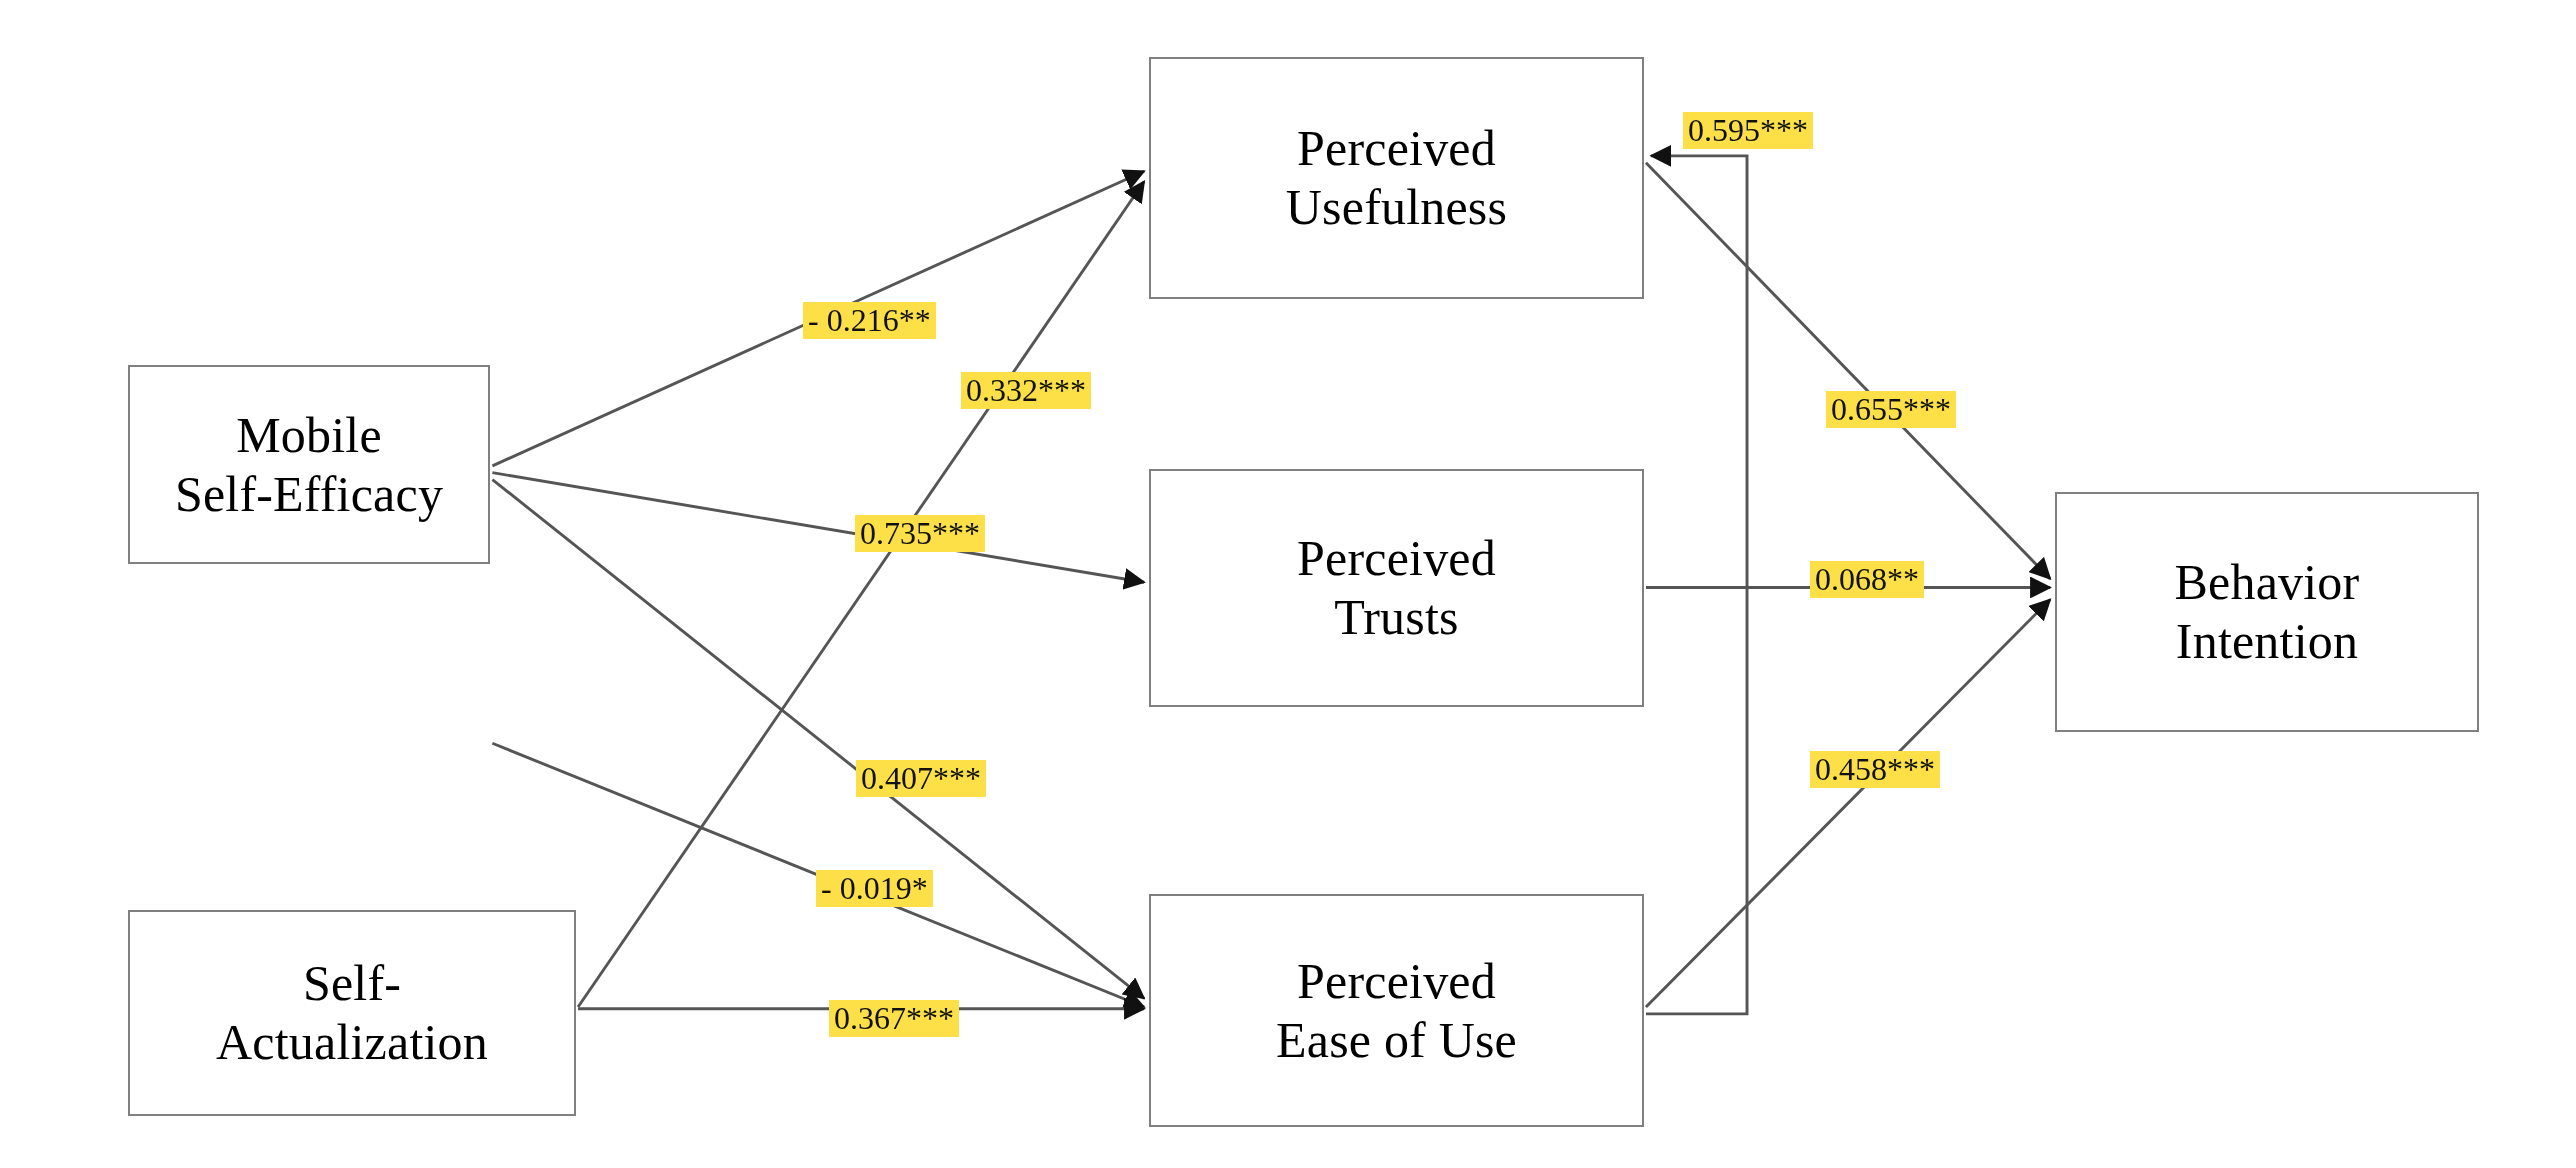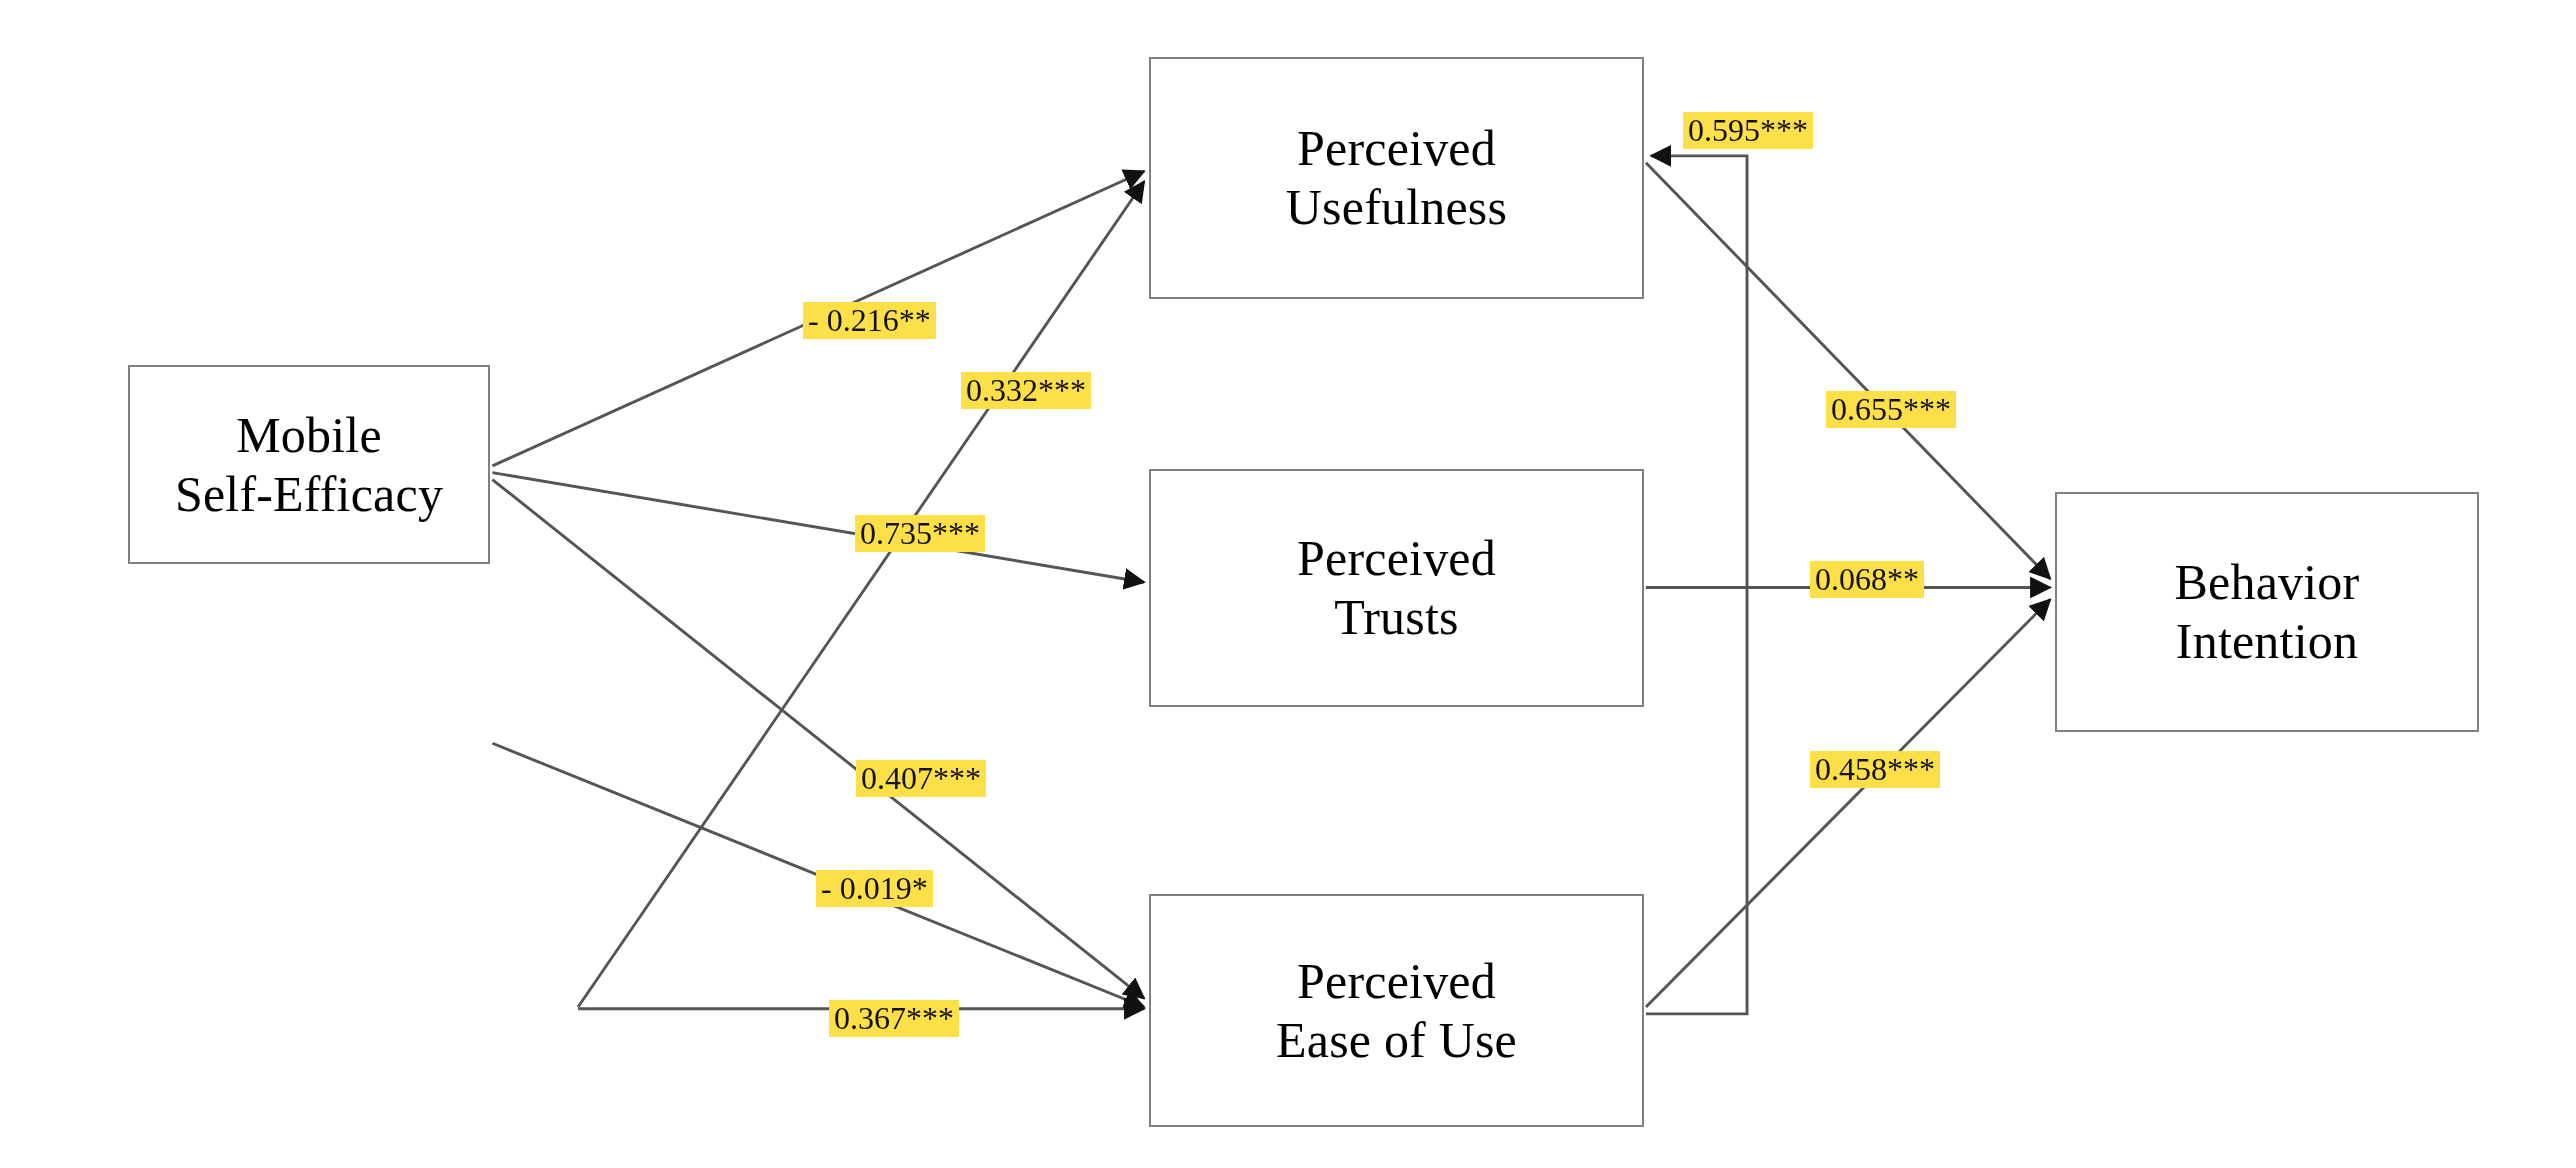--- a/index.html
+++ b/index.html
@@ -83,20 +83,22 @@
 
       <line x1="1922" y1="1176" x2="2394" y2="700" marker-end="url(#arrow)"></line>
     </g>
   </svg>
 
 
   <div class="node-box" style="left:128px; top:365px;  width:362px; height:199px;">Mobile
 Self-Efficacy</div>
 
 
+  <div class="node-box" style="left:128px; top:910px; width:448px; height:206px;">Self-
+Actualization</div>
 
   <div class="node-box" style="left:1149px; top:57px;   width:495px; height:242px;">Perceived
 Usefulness</div>
 
   <div class="node-box" style="left:1149px; top:469px;  width:495px; height:238px;">Perceived
 Trusts</div>
 
   <div class="node-box" style="left:1149px; top:894px; width:495px; height:233px;">Perceived
 Ease of Use</div>
 

